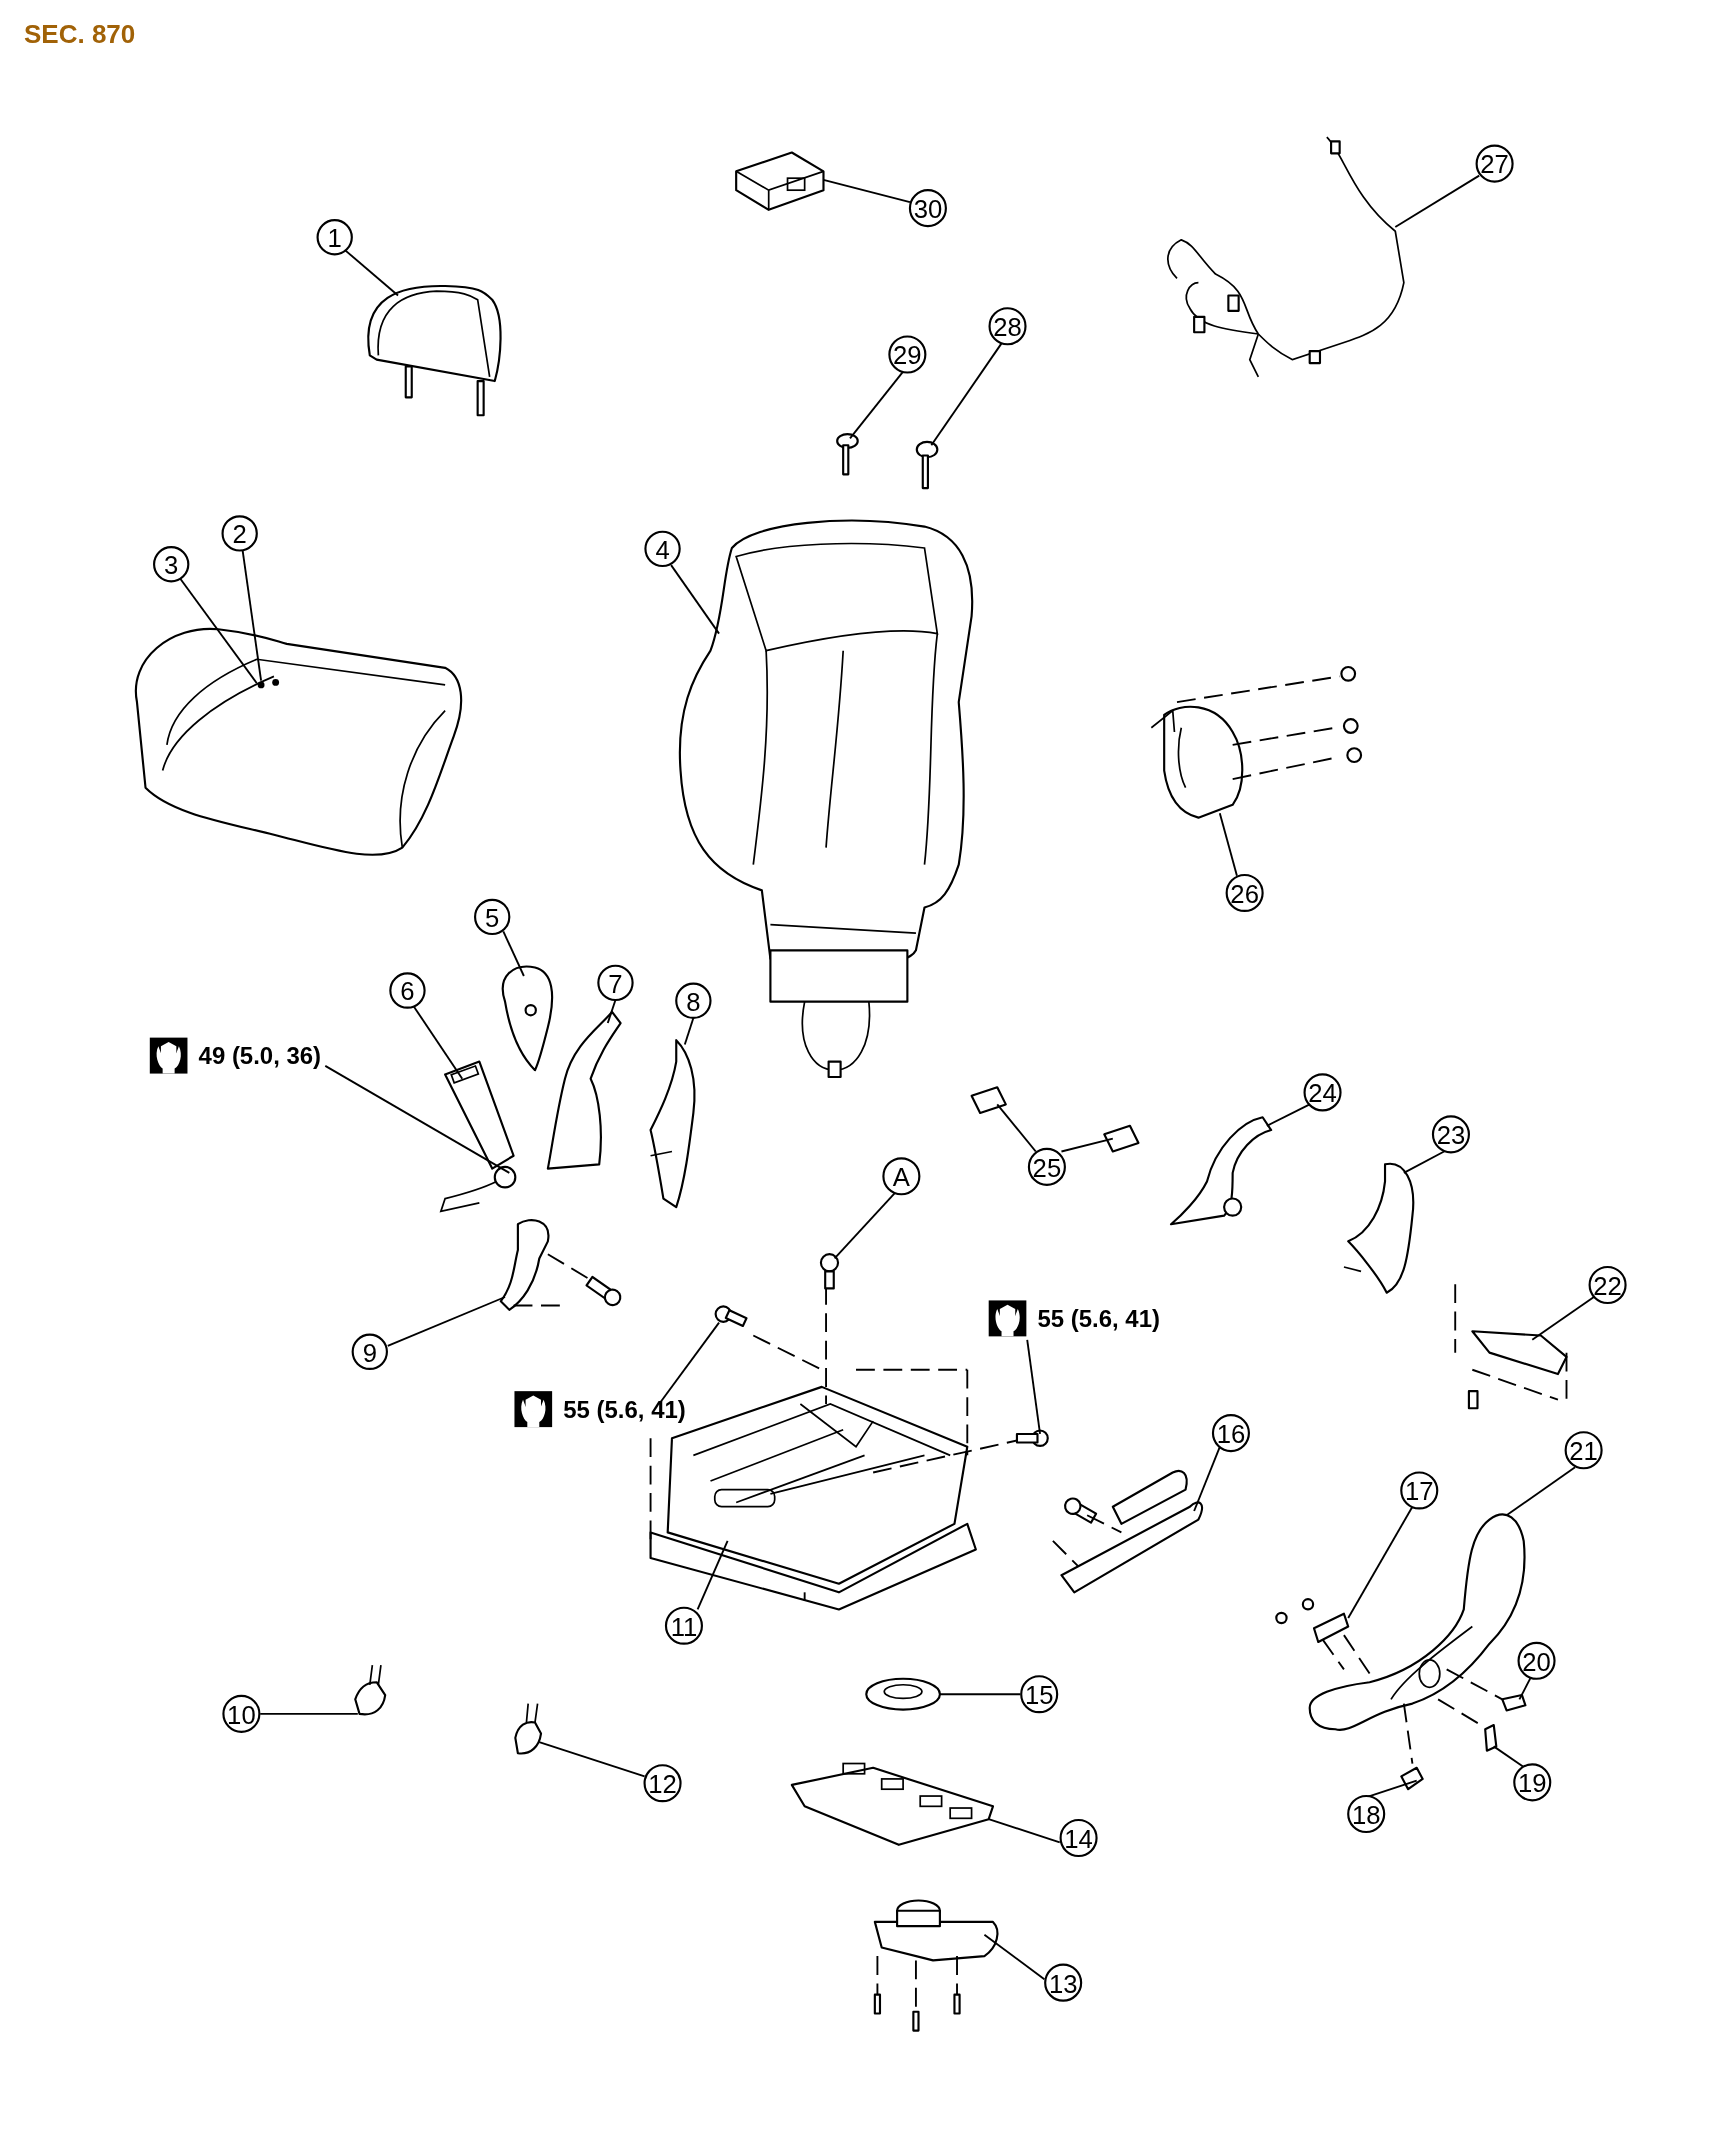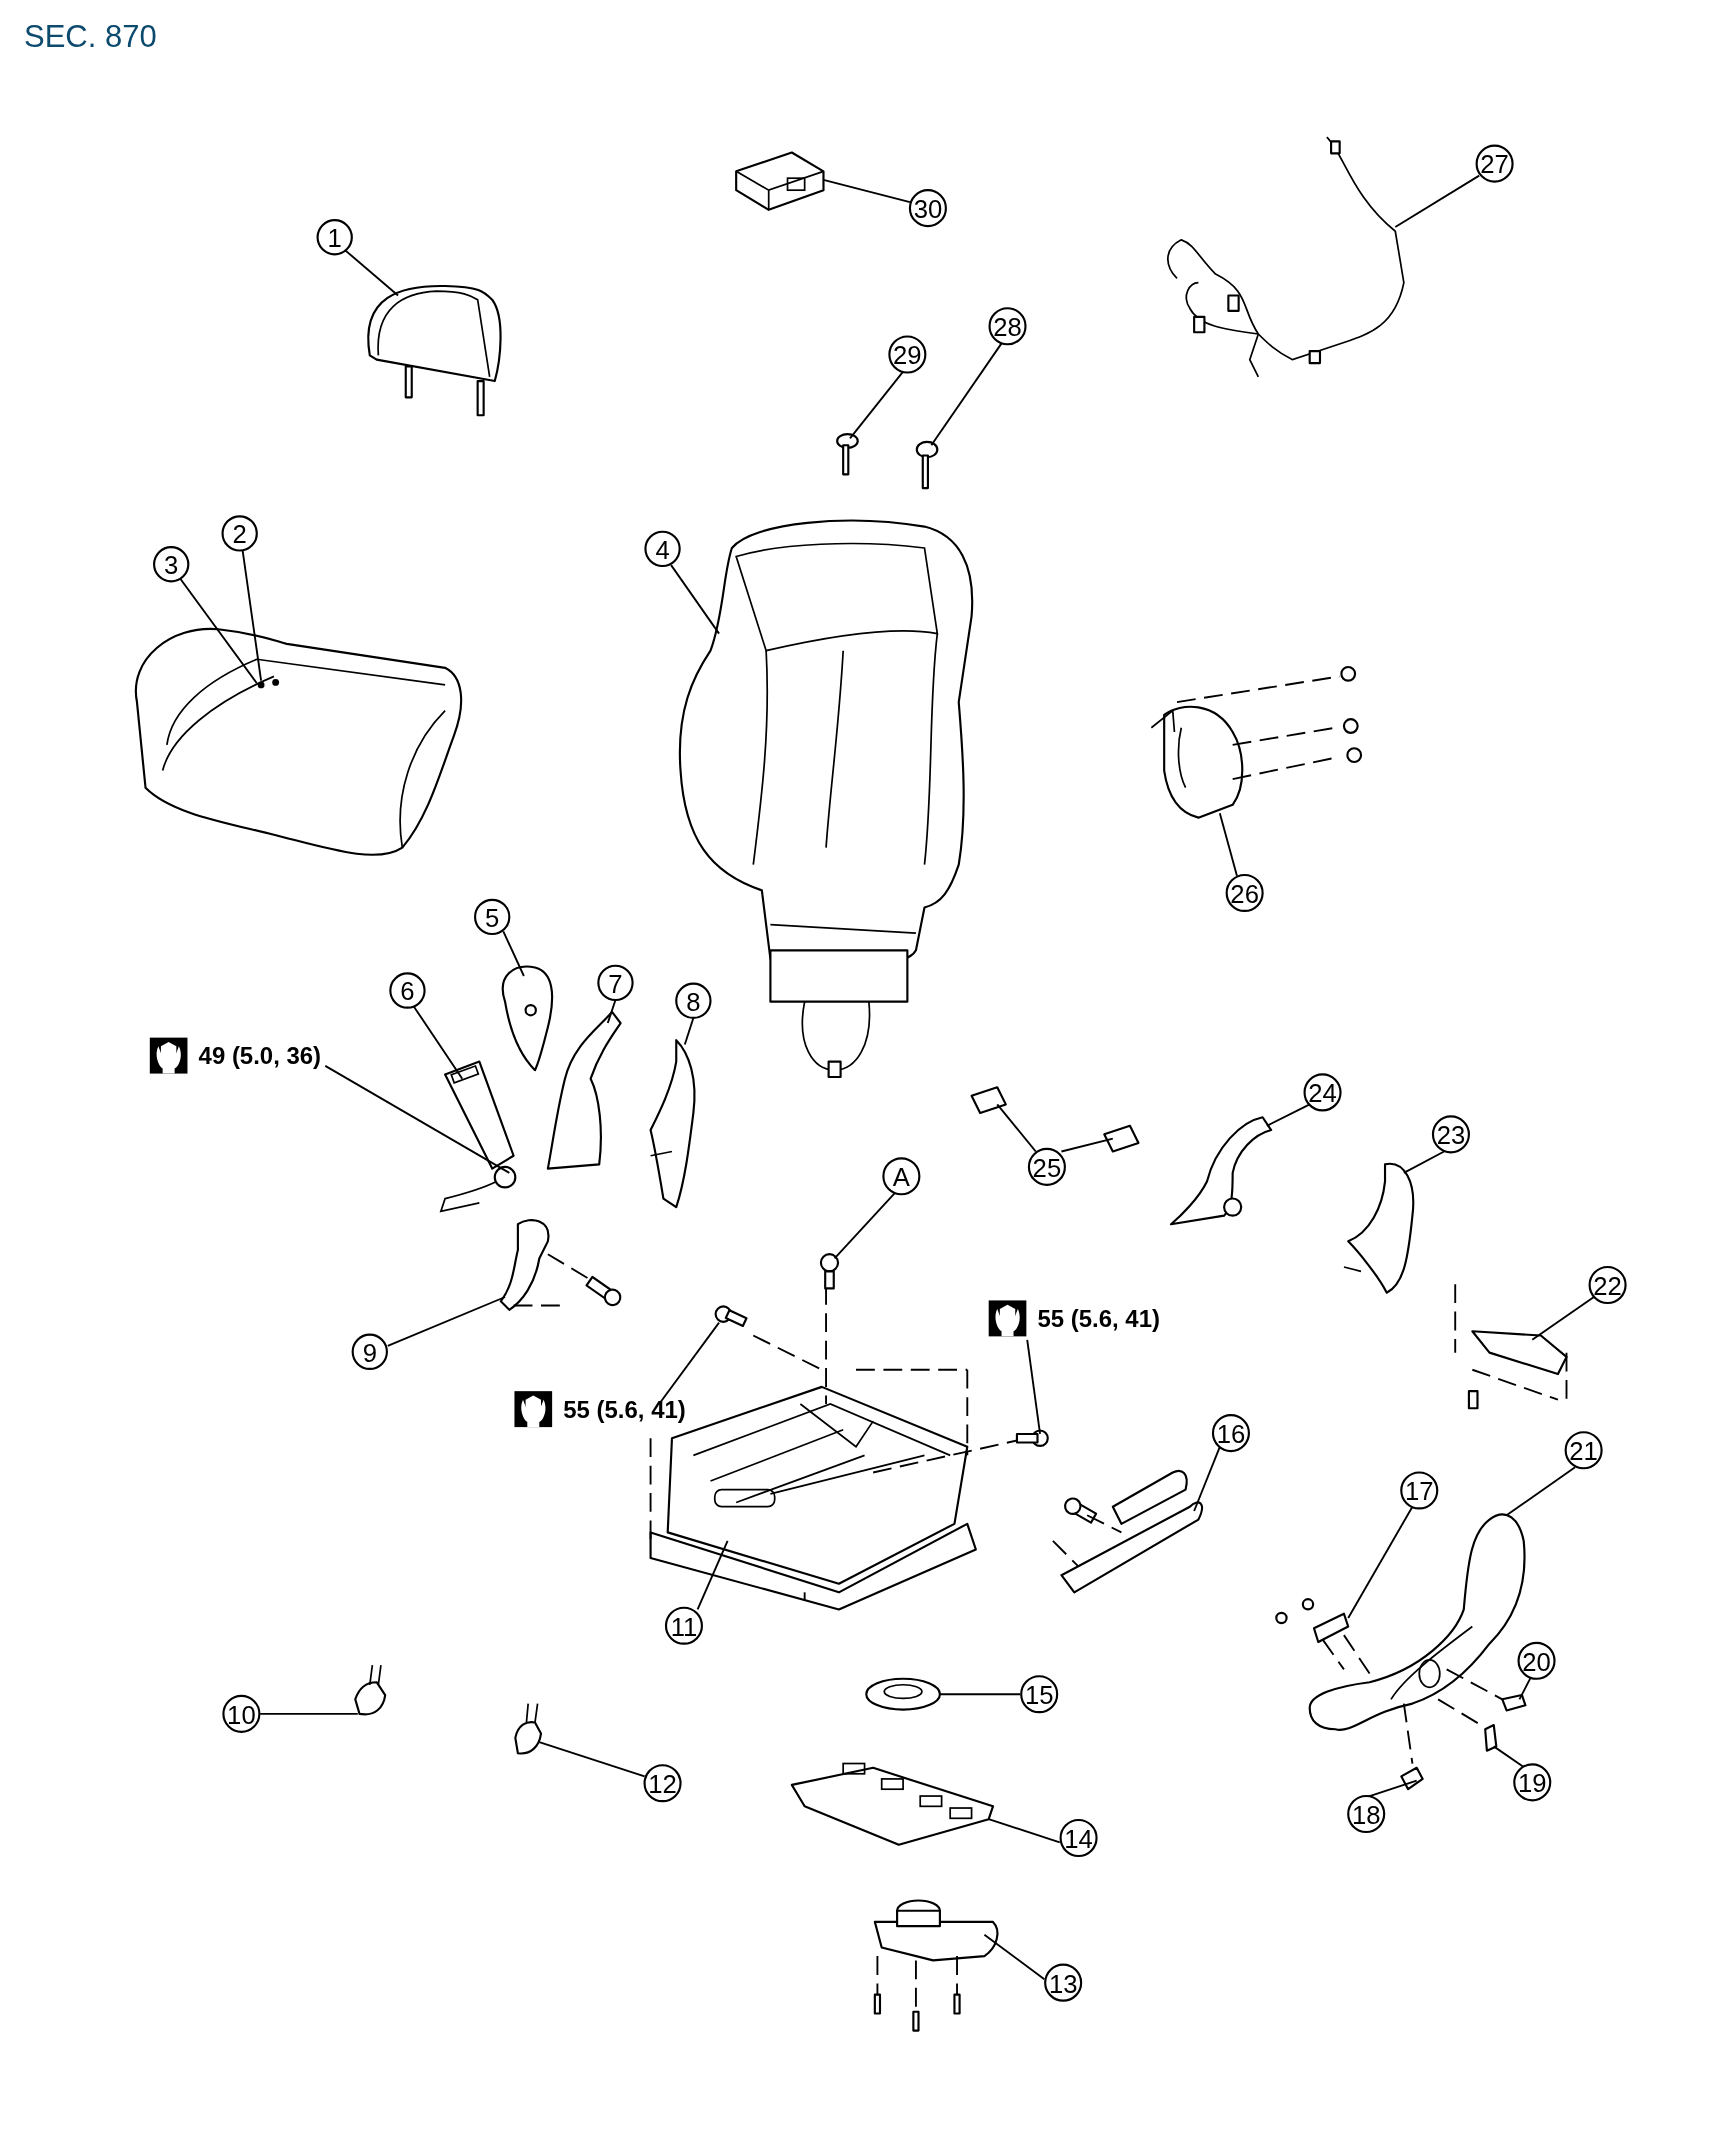--- a/index.html
+++ b/index.html
@@ -1,17 +1,17 @@
 <!DOCTYPE html>
 <html style="font-size:13.7px"><head>
 <meta charset="utf-8">
 <style>
   html,body{margin:0;padding:0;background:#ffffff;}
   body{width:1730px;height:2154px;position:relative;overflow:hidden;font-family:"Liberation Sans",sans-serif;}
-  #title{position:absolute;left:24px;top:19px;font-size:31px;font-weight:normal;color:#0c4a6e;font-family:"Liberation Sans",sans-serif;}
+  #title{position:absolute;left:24px;top:19px;font-size:26px;font-weight:bold;color:#a16207;font-family:"Liberation Sans",sans-serif;}
   svg{position:absolute;left:0;top:0;}
   .part{fill:#fff;stroke:#000;stroke-width:2.5;stroke-linejoin:round;stroke-linecap:round;}
   .thin{fill:none;stroke:#000;stroke-width:2;}
   .leader{fill:none;stroke:#000;stroke-width:2.2;}
   .dash{fill:none;stroke:#000;stroke-width:2.2;stroke-dasharray:22 10;}
   .callout-circle{fill:#fff;stroke:#000;stroke-width:2.5;}
   .callout-text{font-family:"Liberation Sans",sans-serif;font-size:30px;fill:#000;text-anchor:middle;dominant-baseline:central;}
   .torque-text{font-family:"Liberation Sans",sans-serif;font-size:28px;font-weight:bold;fill:#000;dominant-baseline:central;}
 </style>
 </head>

